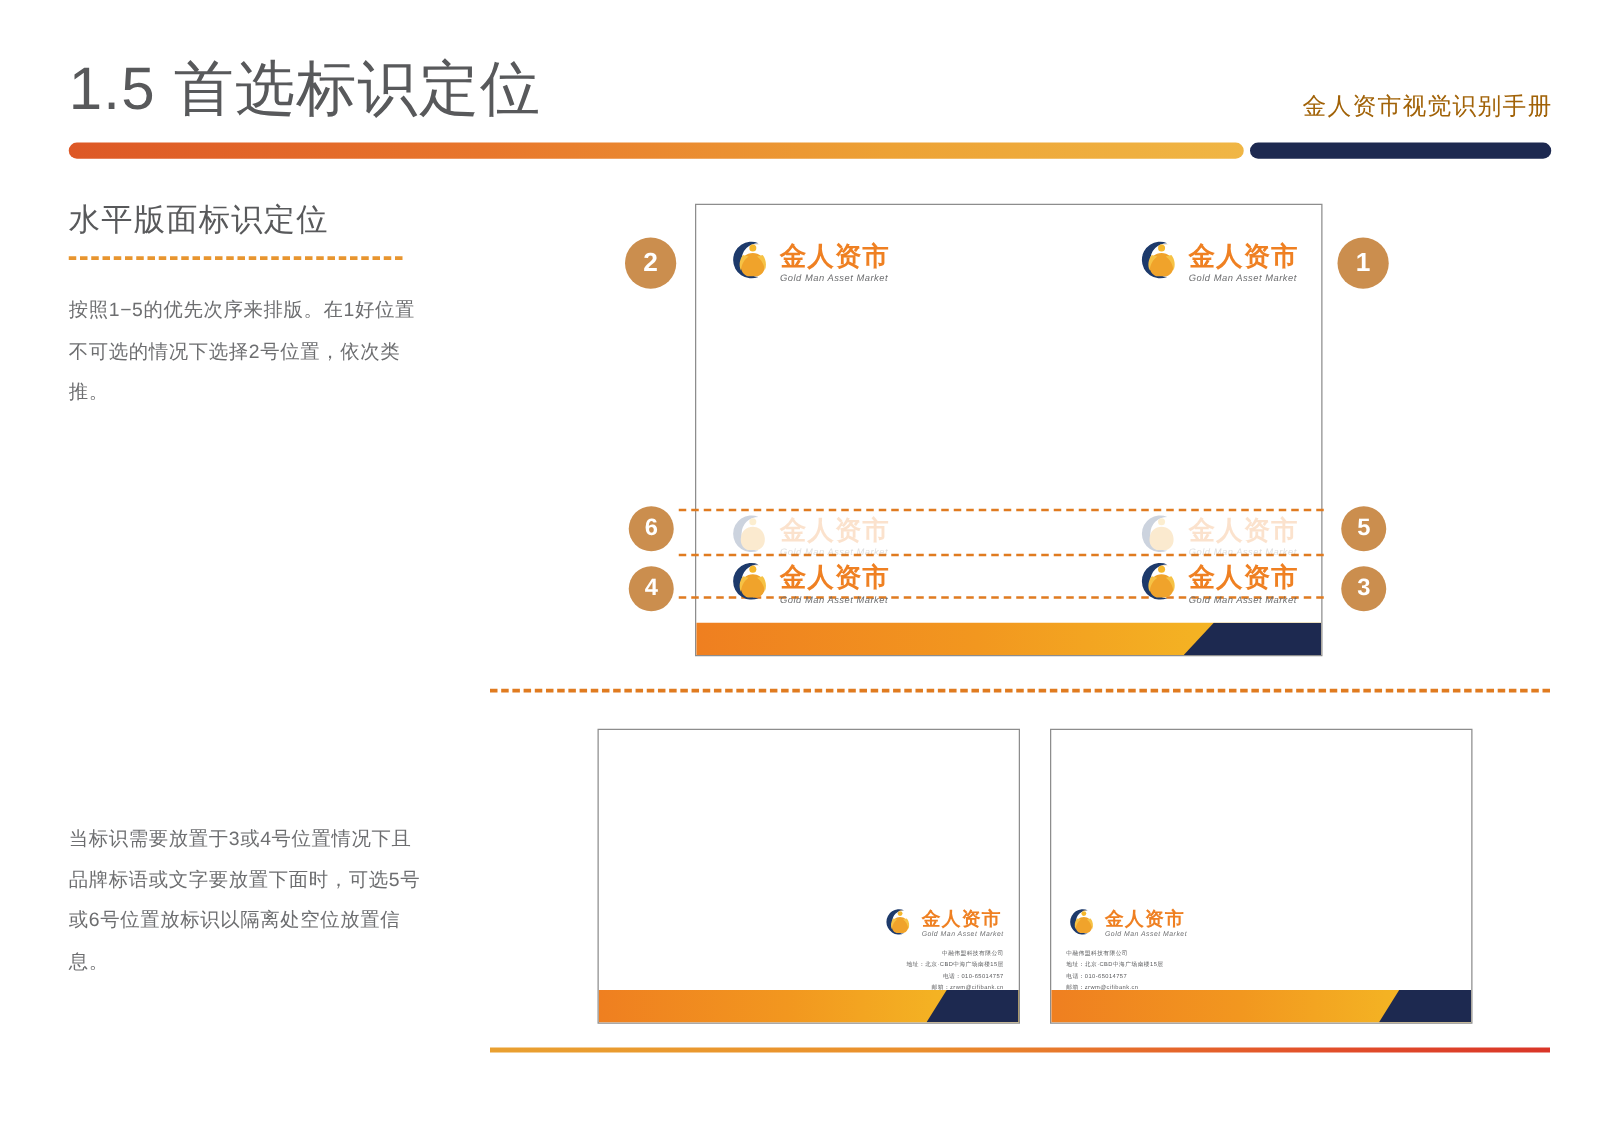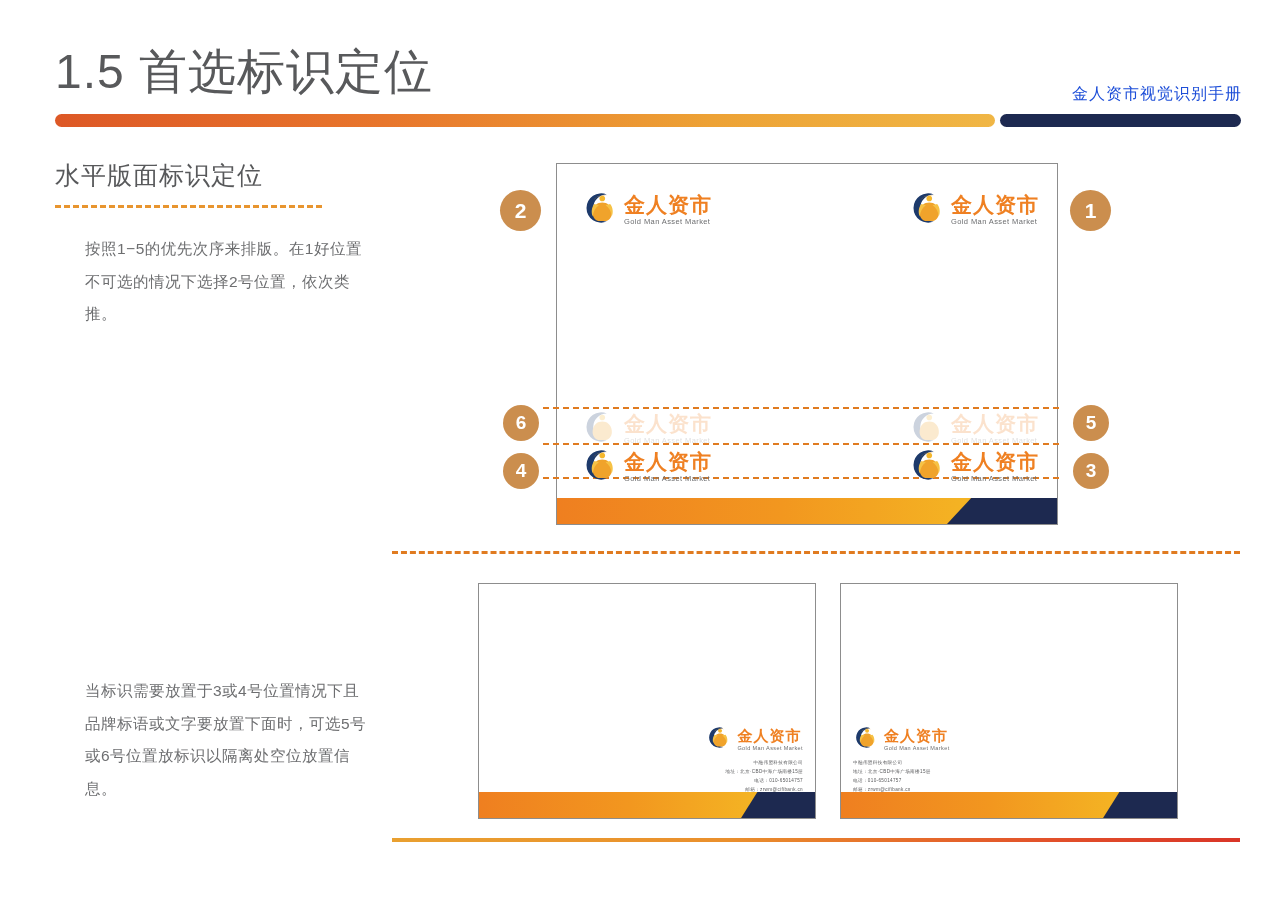--- a/index.html
+++ b/index.html
@@ -24,23 +24,23 @@
     font-size: 48px;
     font-weight: 400;
     color: #58595b;
     letter-spacing: 1px;
     line-height: 1;
     white-space: nowrap;
   }
   #header-subtitle {
     position: absolute;
     right: 38px;
-    top: 84px;
-    font-size: 16px;
-    color: #1d4ed8;
+    top: 72px;
+    font-size: 19px;
+    color: #a16207;
     letter-spacing: 1px;
     white-space: nowrap;
   }
   #header-rule-orange {
     position: absolute;
     left: 55px;
     top: 114px;
     width: 940px;
     height: 13px;
     border-radius: 7px;
@@ -74,24 +74,23 @@
     height: 0;
     border-top: 3px dashed #e8952f;
   }
   .body-copy {
     position: absolute;
     font-size: 15.5px;
     line-height: 2.1;
     color: #6d6e70;
     letter-spacing: 0.5px;
     width: 290px;
-    margin-left: 30px;
   }
   #intro-copy { left: 55px; top: 233px; }
-  #note-copy  { left: 55px; top: 675px; }
+  #note-copy  { left: 55px; top: 656px; }
 
   
   .card {
     position: absolute;
     background: #ffffff;
     border: 1px solid #8d8d8d;
     box-sizing: border-box;
   }
   .card-footer {
     position: absolute;
@@ -138,20 +137,21 @@
     font-weight: 700;
     color: #ef8022;
     line-height: 1;
     letter-spacing: 1px;
   }
   .logo .en {
     color: #6d6e70;
     line-height: 1;
     letter-spacing: 0.4px;
     margin-top: 3px;
+    font-style: italic;
   }
   .logo.size-lg .cn { font-size: 21px; }
   .logo.size-lg .en { font-size: 7.5px; }
   .logo.size-sm .cn { font-size: 15px; }
   .logo.size-sm .en { font-size: 5.5px; }
   .logo.faded { opacity: 0.22; }
 
   
   .badge {
     position: absolute;

